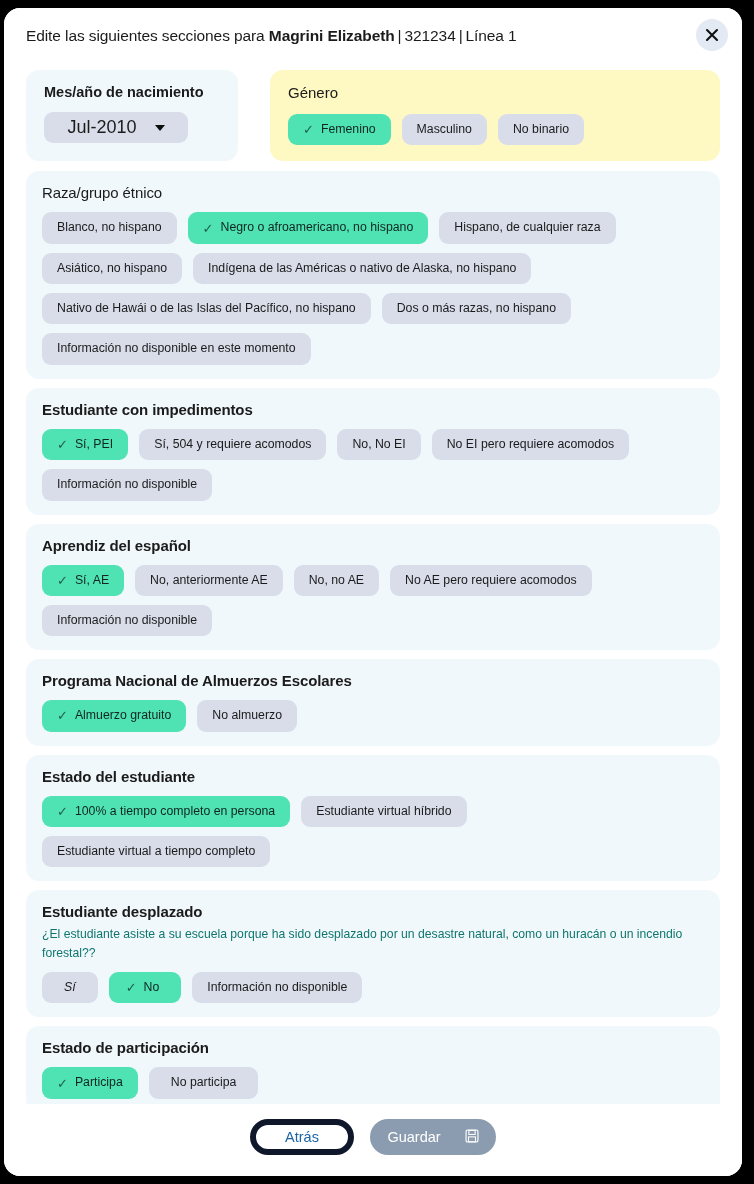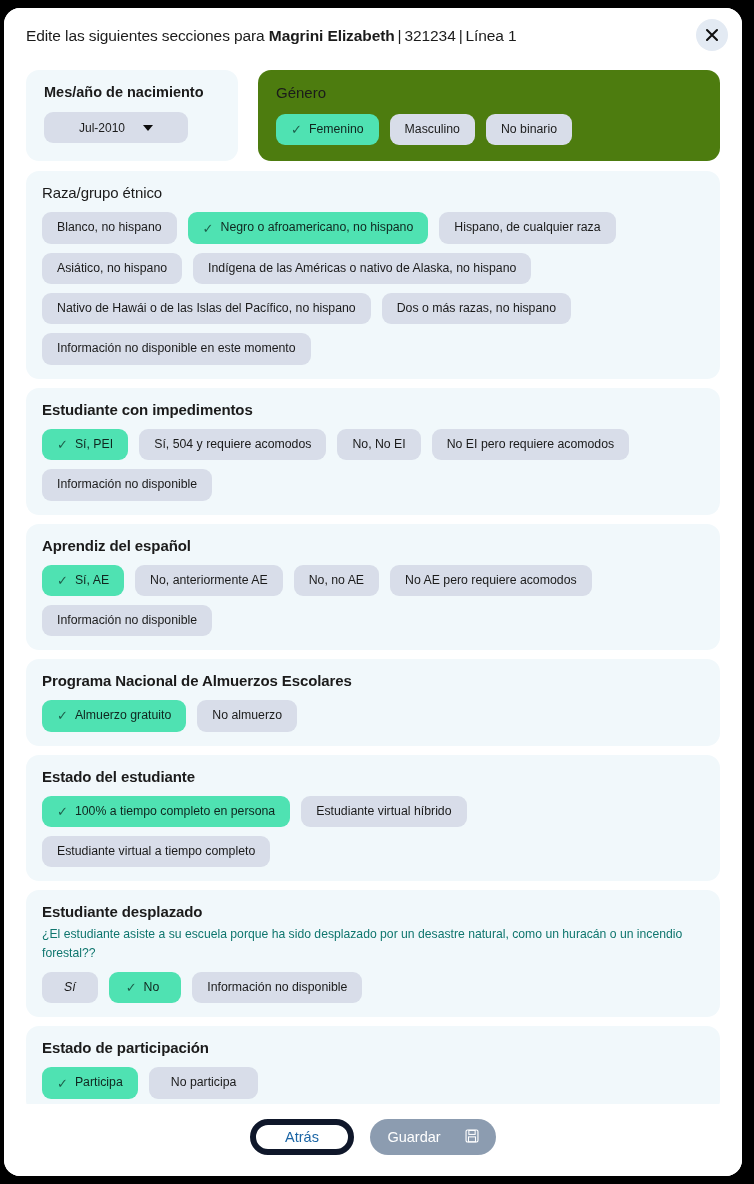--- a/index.html
+++ b/index.html
@@ -64,21 +64,21 @@
   .modal-body {
     flex: 1 1 auto;
     background: #ffffff;
     padding: 6px 0 0 0;
     position: relative;
     overflow: hidden;
   }
 
   .panel-row {
     display: flex;
-    gap: 20px;
+    gap: 32px;
     margin: 0 22px 10px 22px;
   }
 
   .panel {
     background: #f1f8fb;
     border-radius: 13px;
     padding: 13px 16px 14px 16px;
     margin: 0 22px 9px 22px;
   }
 
@@ -137,21 +137,21 @@
 
   
   .birth-panel {
     background: #f1f8fb;
     border-radius: 13px;
     padding: 14px 18px 16px 18px;
     width: 212px;
     flex: 0 0 212px;
   }
   .gender-panel {
-    background: #4d7c0f;
+    background: #fef9c3;
     border-radius: 13px;
     padding: 14px 18px 16px 18px;
     flex: 1 1 auto;
   }
   .birth-title {
     font-size: 14.5px;
     font-weight: bold;
     color: #1b1b1b;
     margin-bottom: 12px;
   }
@@ -166,21 +166,21 @@
     background: #d8dde9;
     border: none;
     border-radius: 9px;
     height: 31px;
     width: 144px;
     display: flex;
     align-items: center;
     justify-content: center;
     gap: 18px;
     font-family: "Liberation Sans", sans-serif;
-    font-size: 12px;
+    font-size: 18px;
     color: #1b1b1b;
     cursor: pointer;
     padding: 0 12px;
   }
   .caret {
     width: 0; height: 0;
     border-left: 5px solid transparent;
     border-right: 5px solid transparent;
     border-top: 6px solid #0d0d0d;
   }

